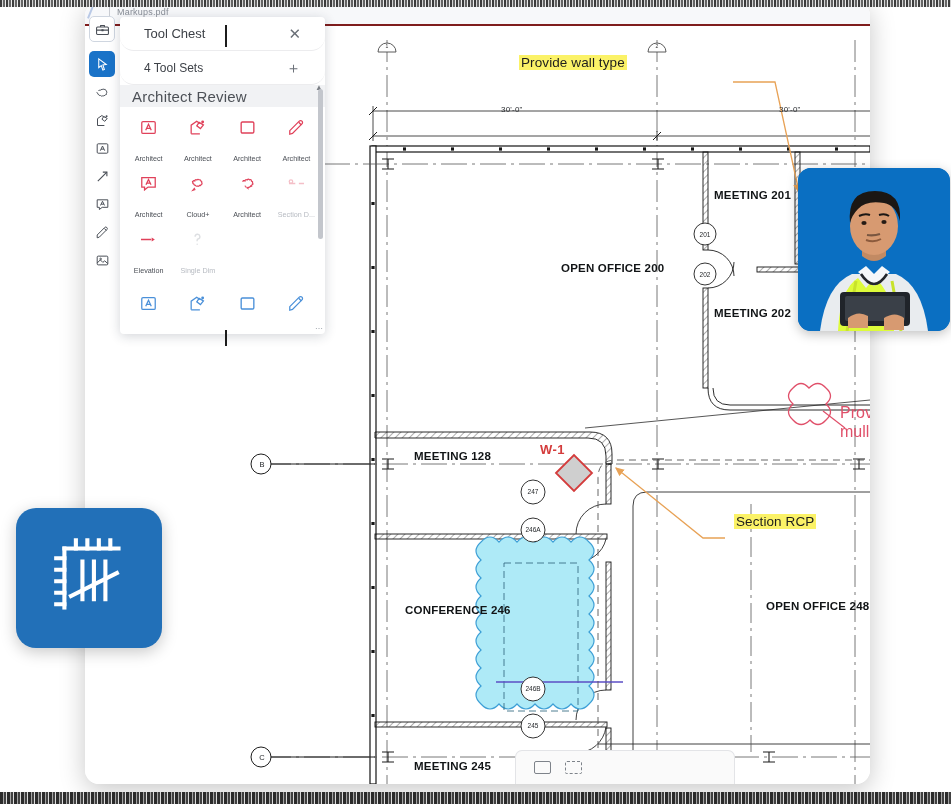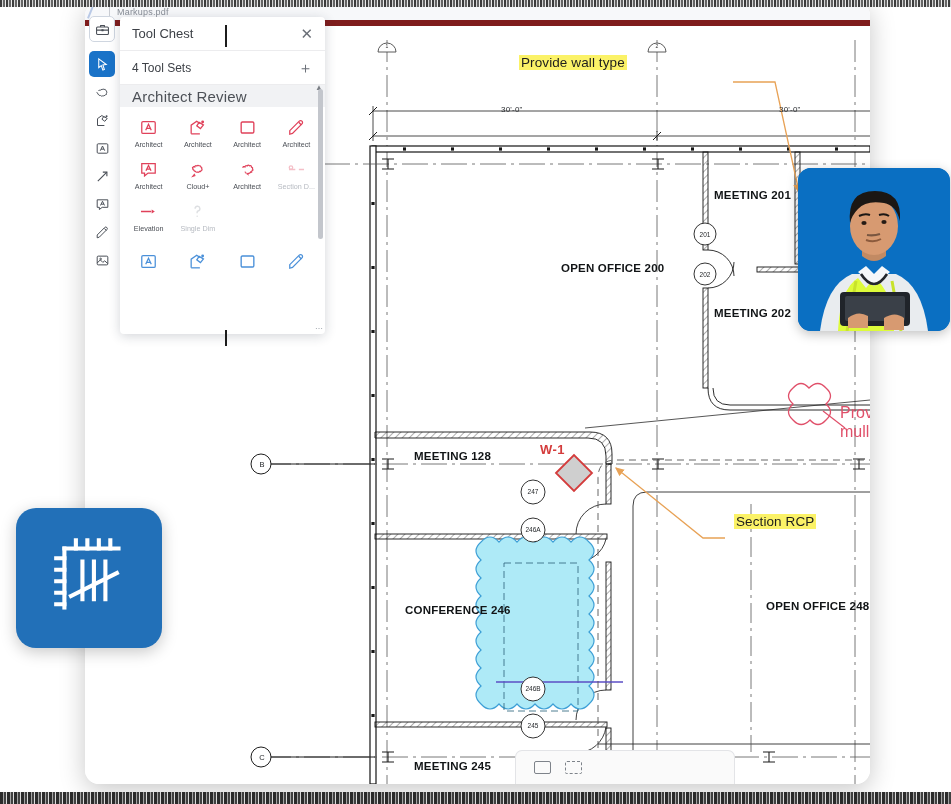--- a/index.html
+++ b/index.html
@@ -13,21 +13,21 @@
 
   
   .app-window {
     position: absolute; left: 85px; top: 2px; width: 785px; height: 782px;
     background: #ffffff; border-radius: 14px;
     box-shadow: 0 6px 26px rgba(0,0,0,.22);
     overflow: hidden;
   }
   .win-topbar {
     position: absolute; left: 0; top: 0; width: 100%; height: 24px;
-    background: #f7f8fa; border-bottom: 6px solid #7f1d1d;
+    background: #f7f8fa; border-bottom: 2px solid #7f1d1d;
   }
   .tab-slash {
     position: absolute; left: 4px; top: 6px; width: 13px; height: 13px;
     border-left: 2px solid #b9c9e6; transform: rotate(22deg);
   }
   .tab-divider { position: absolute; left: 24px; top: 4px; width: 1px; height: 16px; background: #c9ccd2; }
   .tab-title {
     position: absolute; left: 32px; top: 5px;
     font-size: 9px; color: #8a8f98; letter-spacing: .2px;
   }
@@ -59,36 +59,36 @@
   .toolchest {
     position: absolute; left: 35px; top: 15px; width: 205px; height: 317px;
     background: #ffffff; border-radius: 4px;
     box-shadow: 0 2px 12px rgba(30,40,60,.20);
     z-index: 50; overflow: hidden;
     display: flex; flex-direction: column;
   }
   .tc-row {
     height: 34px; flex: 0 0 34px;
     display: flex; align-items: center; justify-content: space-between;
-    padding: 0 12px; border-bottom: 1px solid #ececee;
+    padding: 0 24px; border-bottom: 1px solid #ececee; border-radius: 14px;
   }
   .tc-title { font-size: 13px; color: #3d4147; }
   .tc-sets  { font-size: 12px; color: #3d4147; }
   .tc-ico { font-size: 15px; color: #6a6f77; line-height: 1; cursor: pointer; }
   .tc-scroll { position: relative; flex: 1 1 auto; overflow: hidden; }
   .tc-group-hdr {
     height: 22px; background: #f1f2f4; display: flex; align-items: center;
     padding: 0 12px; font-size: 15px; color: #4d5157; letter-spacing: .2px;
   }
   .tc-grid {
     display: grid; grid-template-columns: repeat(4, 1fr);
     padding: 6px 4px 4px 4px; row-gap: 2px;
   }
   .tc-cell {
-    display: flex; flex-direction: column; align-items: center; gap: 2px;
+    display: flex; flex-direction: column; align-items: center; gap: 16px;
     padding: 3px 0 4px 0; cursor: pointer;
   }
   .tc-cell .gl { width: 22px; height: 22px; display: flex; align-items: center; justify-content: center; }
   .tc-cell .gl svg { width: 19px; height: 19px; display: block; }
   .tc-cell .lbl { font-size: 7.2px; color: #4a4e55; white-space: nowrap; }
   .tc-cell.dim .gl svg { opacity: .33; }
   .tc-cell.dim .lbl { color: #b6bac1; }
   .tc-scrollbar {
     position: absolute; right: 2px; top: 4px; width: 5px; height: 150px;
     background: #c3c6cc; border-radius: 3px;

